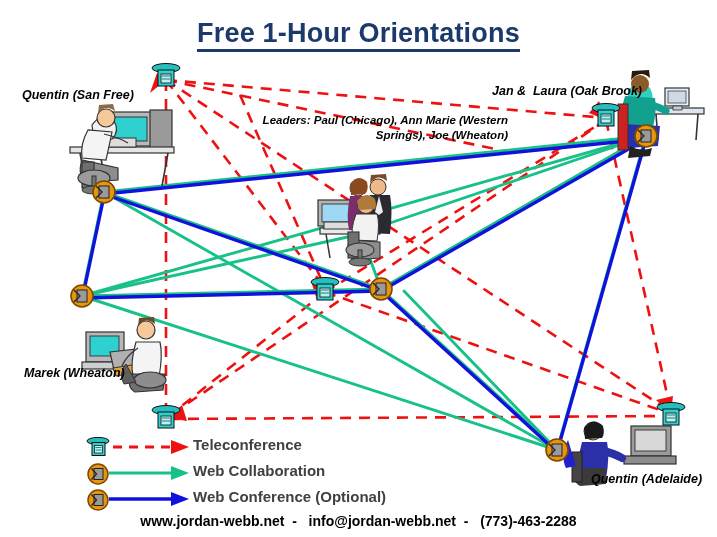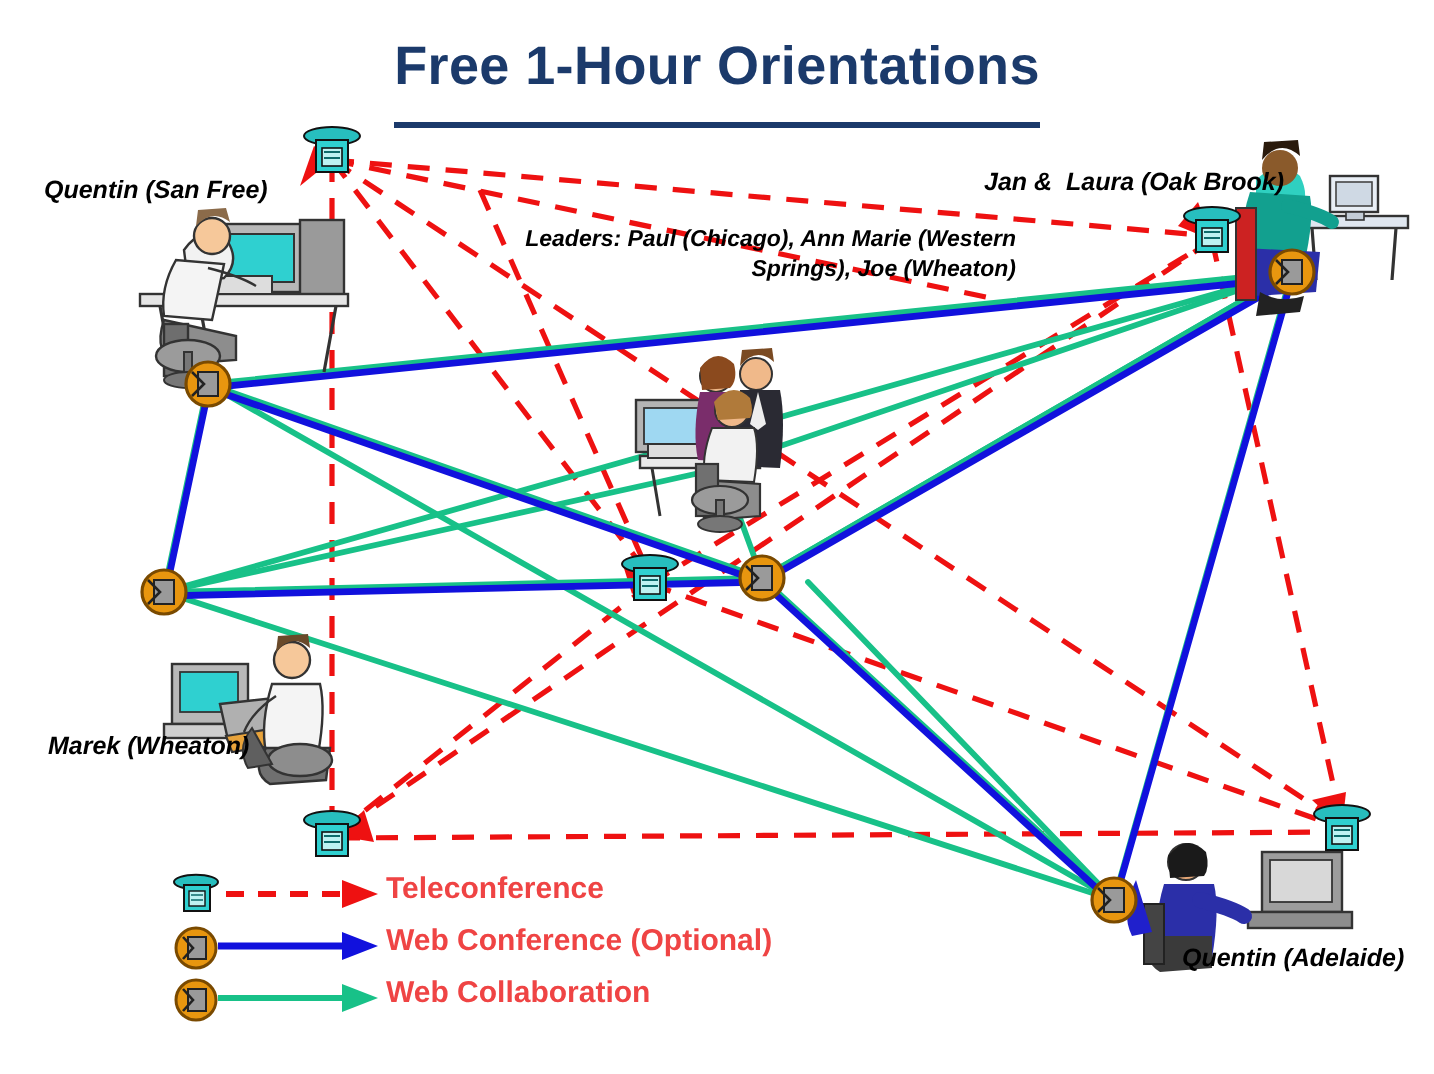--- a/index.html
+++ b/index.html
@@ -4,34 +4,34 @@
 <style>
   html,body{margin:0;padding:0;background:#fff;}
   body{width:717px;height:537px;position:relative;overflow:hidden;
        font-family:"Liberation Sans","DejaVu Sans",sans-serif;background:#ffffff;}
   #stage{position:absolute;left:0;top:0;width:717px;height:537px;}
   svg.layer{position:absolute;left:0;top:0;width:717px;height:537px;}
   .txt{position:absolute;white-space:pre;}
 
   #title{left:0;top:18px;width:717px;text-align:center;font-size:27px;font-weight:bold;
          color:#1b3a6b;letter-spacing:.2px;}
-  #title span{border-bottom:3px solid #1b3a6b;padding-bottom:13px;}
+  #title span{border-bottom:3px solid #1b3a6b;padding-bottom:1px;}
 
   .person-label{font-size:12.5px;font-style:italic;font-weight:bold;color:#000;}
   #lbl-quentin{left:22px;top:88px;}
   #lbl-jan{left:492px;top:84px;text-align:right;}
   #lbl-marek{left:24px;top:366px;}
   #lbl-martin{left:591px;top:472px;}
 
   #leaders{left:228px;top:113px;width:280px;text-align:right;font-size:11.5px;
            font-style:italic;font-weight:bold;color:#000;line-height:15px;white-space:normal;}
 
   #legend{position:absolute;left:85px;top:437px;width:350px;}
   .leg-row{position:relative;height:22px;margin-bottom:4px;}
-  .leg-label{position:absolute;left:108px;top:-1px;font-size:15px;font-weight:bold;color:#ef4444;white-space:pre;}
+  .leg-label{position:absolute;left:108px;top:-1px;font-size:15px;font-weight:bold;color:#404040;white-space:pre;}
   .leg-ico{position:absolute;left:0;top:-1px;}
 
   #footer{left:0;top:513px;width:717px;text-align:center;font-size:14px;font-weight:bold;color:#000;}
 </style>
 </head>
 <body>
 
 <div id="stage">
 
   <svg class="layer" viewBox="0 0 717 537">
@@ -275,38 +275,39 @@
     <div class="leg-row">
       <span class="leg-ico" style="left:2px;top:0px;">
         <svg width="22" height="22" viewBox="0 0 22 22">
           <circle cx="11" cy="11" r="10" fill="#e8960f" stroke="#7a4a00" stroke-width="1.5"></circle>
           <rect x="7" y="5.5" width="9" height="11" fill="#9a9a9a" stroke="#222" stroke-width="1"></rect>
           <path d="M4.5 5.5 l5 5.5 l-5 5.5" fill="none" stroke="#222" stroke-width="1.3"></path>
         </svg>
       </span>
       <span class="leg-ico" style="left:24px;top:3px;">
         <svg width="80" height="14" viewBox="0 0 80 14">
-          <line x1="0" y1="7" x2="62" y2="7" stroke="#1111dd" stroke-width="3.4"></line>
-          <polygon points="80,7 62,14 62,0" fill="#1111dd"></polygon>
-        </svg>
-      </span>
-      <span class="leg-label">Web Conference (Optional)</span>
+          <line x1="0" y1="7" x2="62" y2="7" stroke="#18c188" stroke-width="3"></line>
+          <polygon points="80,7 62,14 62,0" fill="#18c188"></polygon>
+        </svg>
+      </span>
+      <span class="leg-label">Web Collaboration</span>
     </div>
 
     <div class="leg-row">
       <span class="leg-ico" style="left:2px;top:0px;">
         <svg width="22" height="22" viewBox="0 0 22 22">
           <circle cx="11" cy="11" r="10" fill="#e8960f" stroke="#7a4a00" stroke-width="1.5"></circle>
           <rect x="7" y="5.5" width="9" height="11" fill="#9a9a9a" stroke="#222" stroke-width="1"></rect>
           <path d="M4.5 5.5 l5 5.5 l-5 5.5" fill="none" stroke="#222" stroke-width="1.3"></path>
         </svg>
       </span>
       <span class="leg-ico" style="left:24px;top:3px;">
         <svg width="80" height="14" viewBox="0 0 80 14">
-          <line x1="0" y1="7" x2="62" y2="7" stroke="#18c188" stroke-width="3"></line>
-          <polygon points="80,7 62,14 62,0" fill="#18c188"></polygon>
-        </svg>
-      </span>
-      <span class="leg-label">Web Collaboration</span>
+          <line x1="0" y1="7" x2="62" y2="7" stroke="#1111dd" stroke-width="3.4"></line>
+          <polygon points="80,7 62,14 62,0" fill="#1111dd"></polygon>
+        </svg>
+      </span>
+      <span class="leg-label">Web Conference (Optional)</span>
     </div>
   </div>
 
+  <div class="txt" id="footer">www.jordan-webb.net  -   info@jordan-webb.net  -   (773)-463-2288</div>
 </div>
 
 </body></html>

